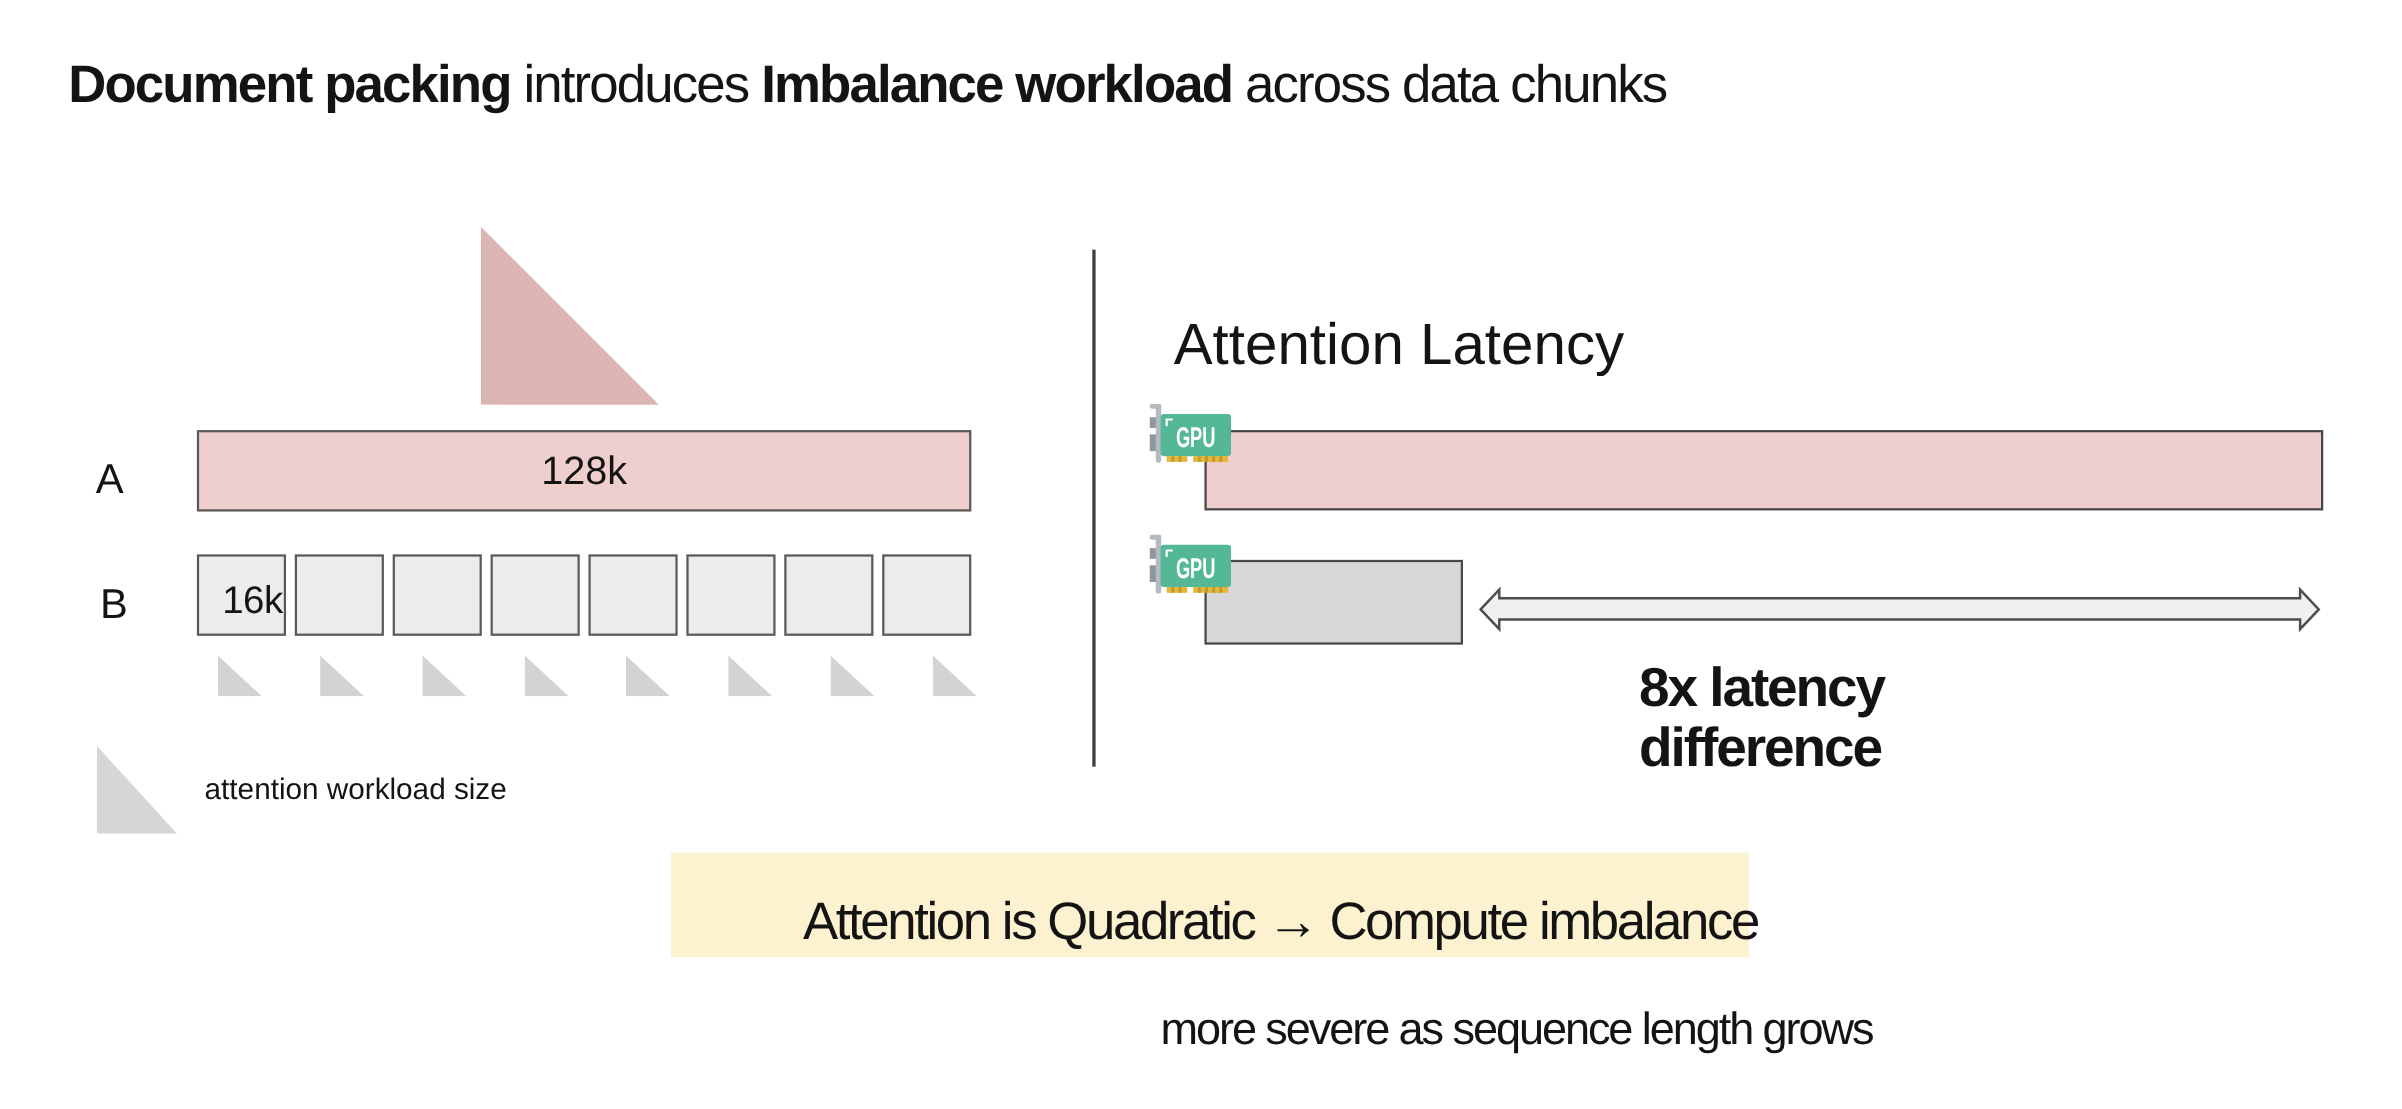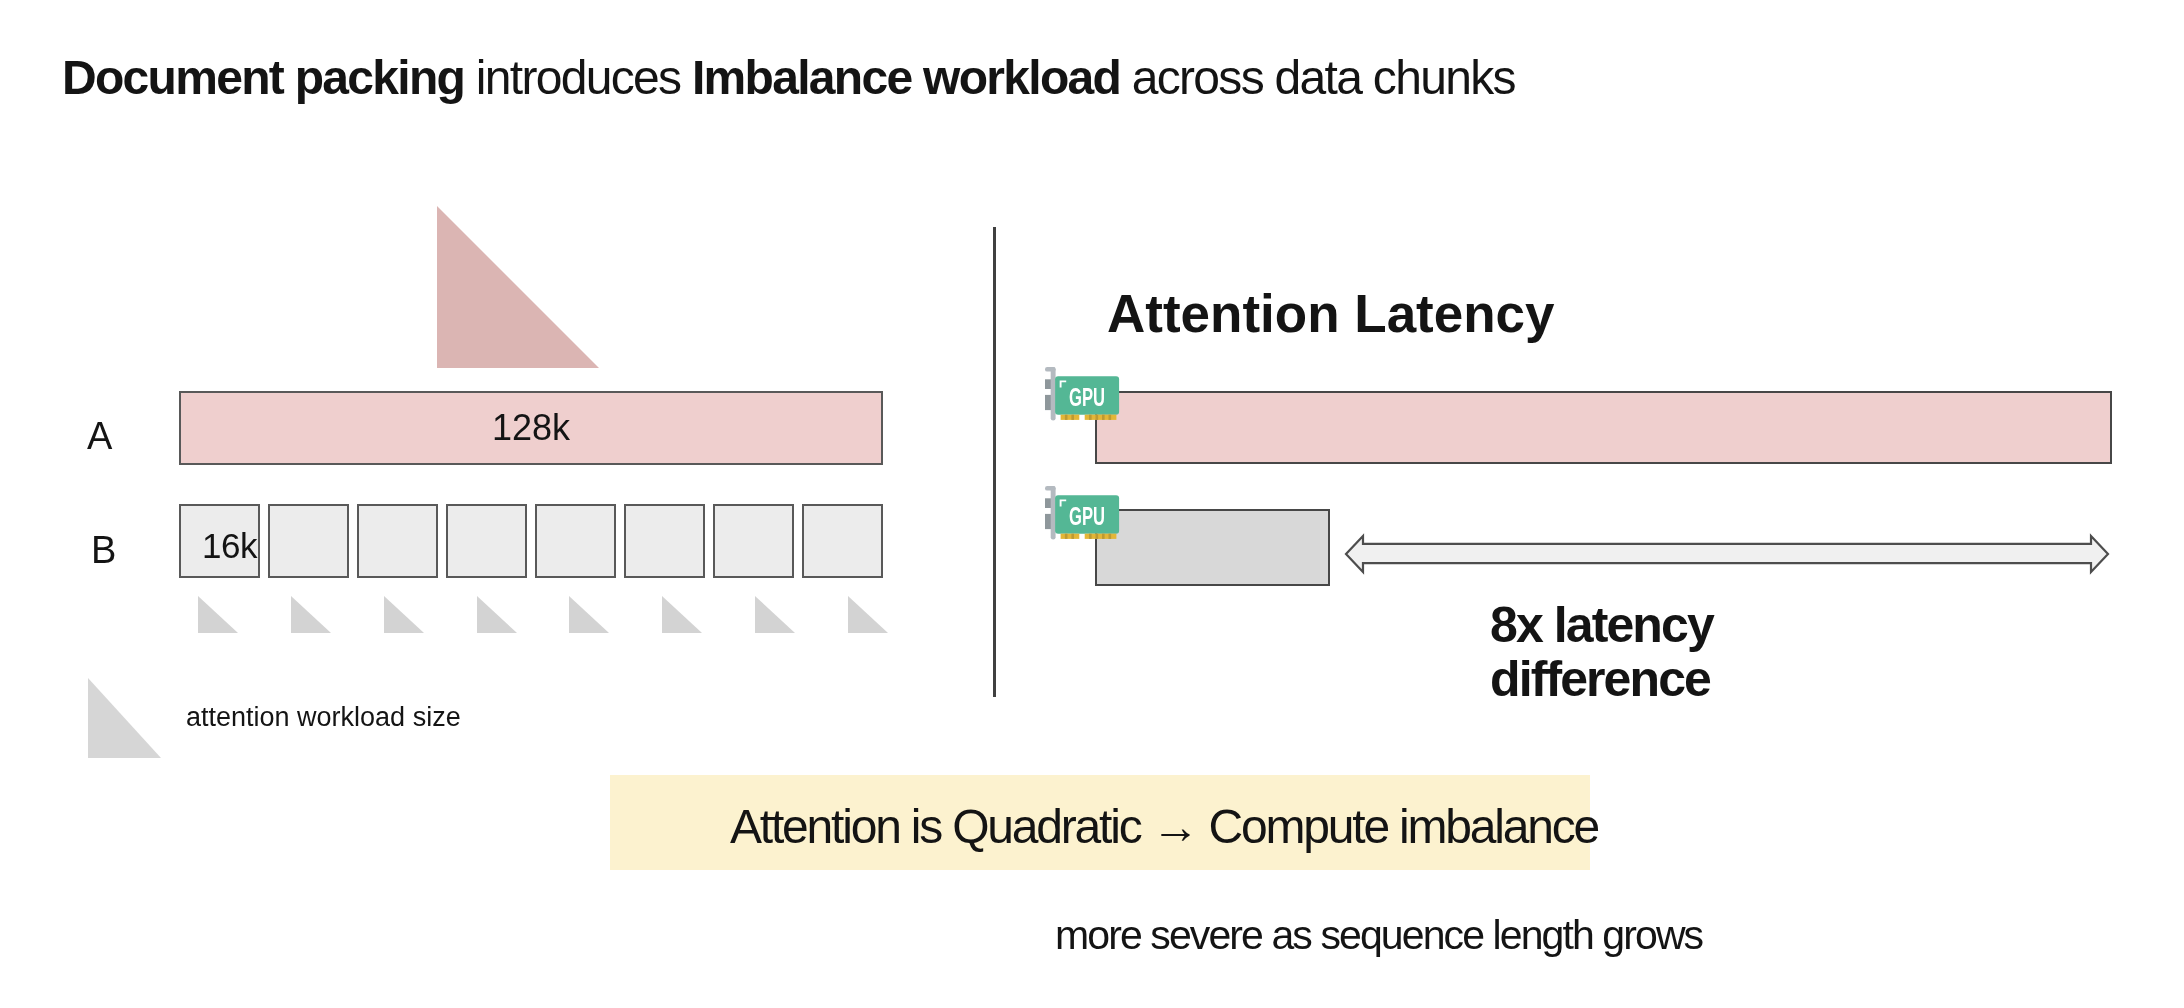--- a/index.html
+++ b/index.html
@@ -59,34 +59,34 @@
       <polygon points="0,0 0,37 40,37" fill="#d3d3d3"></polygon>
     </svg>
 
   <svg class="abs" style="left:88px;top:678px;" width="73" height="80" viewBox="0 0 73 80">
     <polygon points="0,0 0,80 73,80" fill="#d6d6d6"></polygon>
   </svg>
   <div class="abs" style="left:186px;top:695px;font-size:27px;line-height:45px;">attention workload size</div>
 
   <div class="abs" style="left:993px;top:227px;width:2.5px;height:470px;background:#404040;"></div>
 
-  <div class="abs" style="left:1107px;top:287px;font-size:53px;line-height:53px;font-weight:bold;">Attention Latency</div>
+  <div class="abs" style="left:1067px;top:287px;font-size:53px;line-height:53px;">Attention Latency</div>
 
   <div class="abs" style="left:1095px;top:391px;width:1013px;height:69px;background:#efcfce;border:2.5px solid #474747;"></div>
 
   <div class="abs" style="left:1095px;top:509px;width:231px;height:73px;background:#d8d8d8;border:2.5px solid #474747;"></div>
 
   <svg class="abs" style="left:1344px;top:533px;" width="766" height="42" viewBox="0 0 766 42">
     <polygon points="2,21 19,3 19,10.8 747,10.8 747,3 764,21 747,39 747,30.2 19,30.2 19,39" fill="#f0f0f0" stroke="#4d4d4d" stroke-width="2.2" stroke-linejoin="miter"></polygon>
   </svg>
 
   <div class="abs" style="left:1490px;top:598px;width:454px;font-size:50px;letter-spacing:-1.9px;line-height:54px;font-weight:700;">8x latency<br>difference</div>
 
   <div class="abs" style="left:610px;top:775px;width:980px;height:95px;background:#fcf2cf;"></div>
-  <div class="abs" style="left:610px;top:775px;width:1108px;height:95px;display:flex;align-items:center;justify-content:center;font-size:48px;letter-spacing:-2.2px;padding-top:4px;">Attention is Quadratic → Compute imbalance</div>
+  <div class="abs" style="left:610px;top:775px;width:1108px;height:95px;display:flex;align-items:center;justify-content:center;font-size:48px;letter-spacing:-2.2px;padding-top:16px;">Attention is Quadratic → Compute imbalance</div>
 
   <div class="abs" style="left:1055px;top:910px;font-size:41px;letter-spacing:-1.9px;line-height:50px;">more severe as sequence length grows</div>
 
   <svg class="abs" style="left:1045px;top:367px;" width="75" height="55" viewBox="0 0 75 55">
     <g id="gpu1">
       <rect x="0" y="12.3" width="6.2" height="9.7" fill="#8e979b"></rect>
       <rect x="0" y="27.9" width="6.2" height="15.2" fill="#8e979b"></rect>
       <rect x="0" y="0" width="10.6" height="4.6" rx="2.2" fill="#b4bac0"></rect>
       <rect x="5.7" y="0" width="4.9" height="53.6" rx="2.4" fill="#b4bac0"></rect>
       <rect x="10.1" y="9.3" width="64" height="38.4" rx="3" fill="#54b795"></rect>

